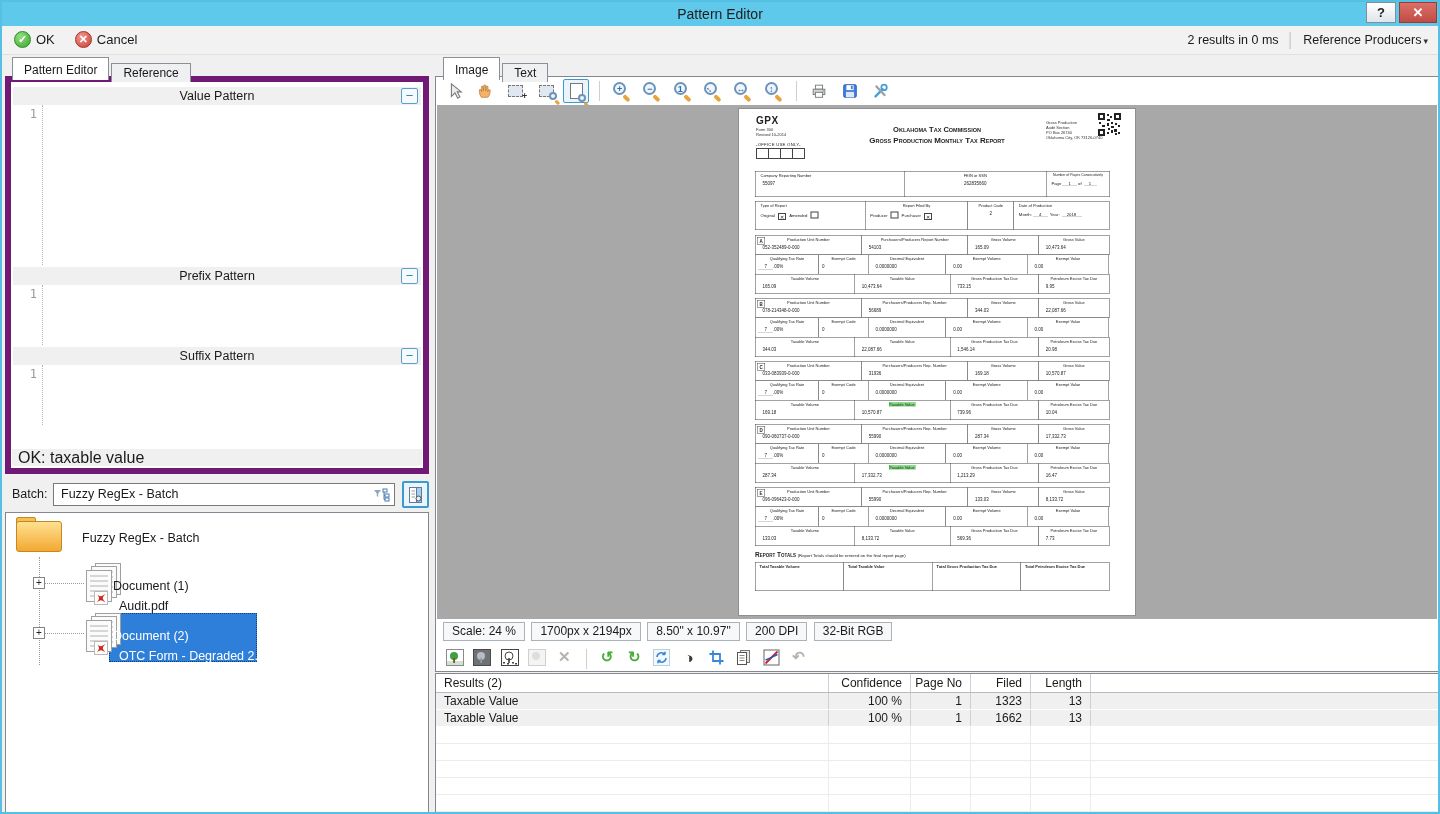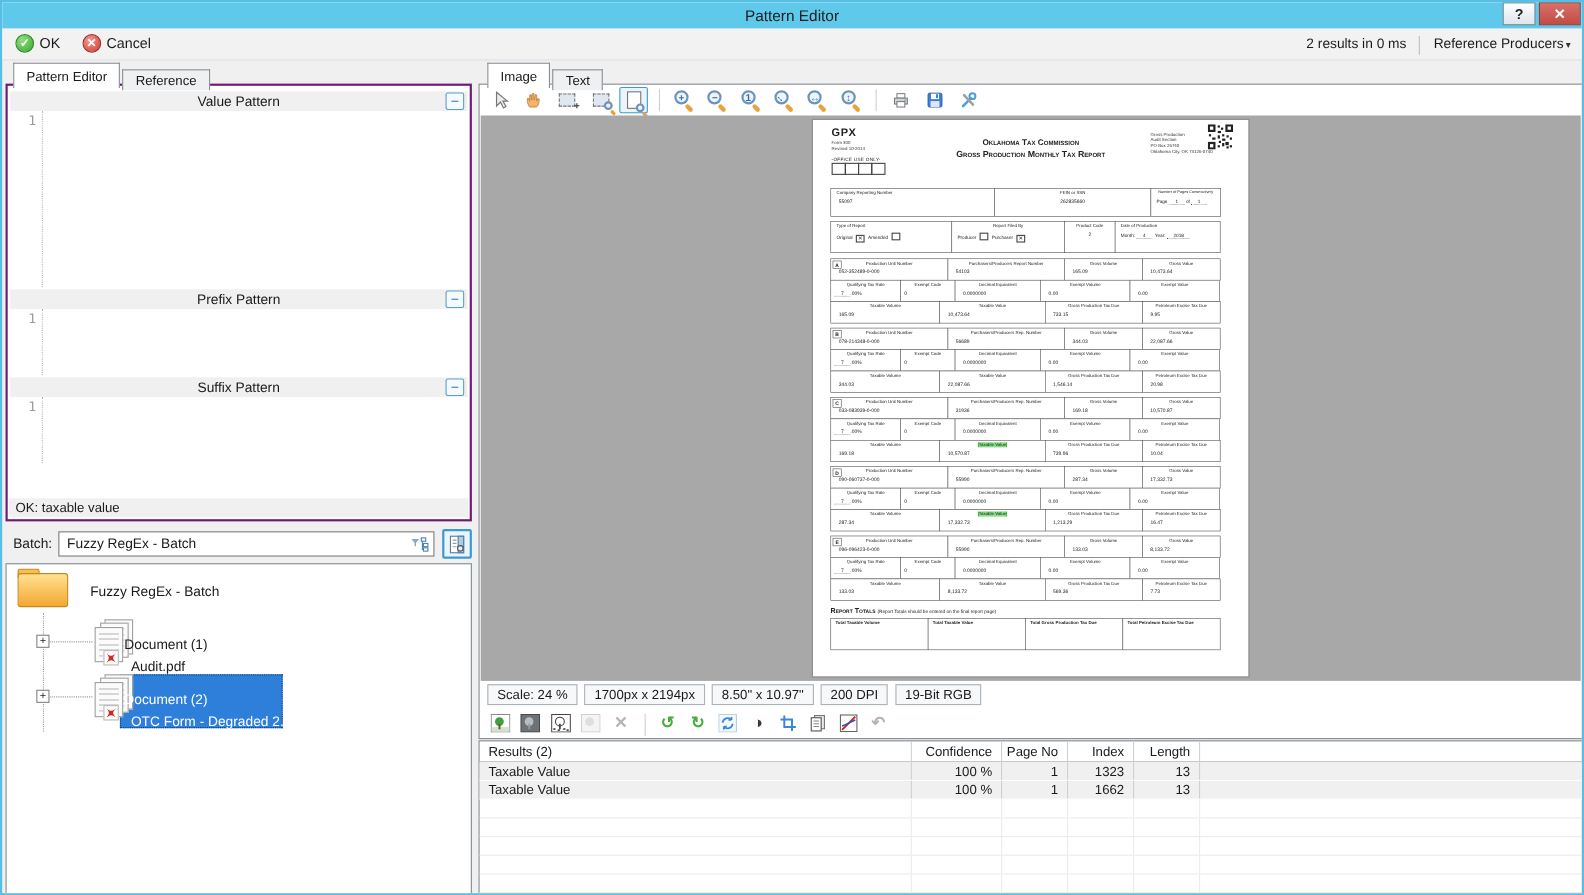--- a/index.html
+++ b/index.html
@@ -23,27 +23,27 @@
   .cir-ok{background:radial-gradient(circle at 35% 30%, #8fe07e, #3aa62e); border:1px solid #2c8a24;}
   .cir-cancel{background:radial-gradient(circle at 35% 30%, #f09890, #cc3f33); border:1px solid #a33027;}
   .mt-right{position:absolute; right:10px; top:3px; height:22px; display:flex; align-items:center; gap:8px; font-size:12.5px;}
   .pipe{color:#c0c0c0; font-size:14px;}
   .dd-arrow{font-size:9px; color:#333; margin-left:2px;}
   
   .tabstrip{position:absolute; top:55px; height:20px; z-index:3;}
   .tab{display:inline-block; padding:2px 11px 2px; border:1px solid #8a8f98; border-bottom:none; background:#eef0f1; margin-right:2px; position:relative; top:3px; font-size:12px;}
   .tab.active{background:#fff; top:0; padding:5px 11px 3px; z-index:4;}
   
-  .left-box{position:absolute; left:3px; top:74px; width:424px; height:398px; background:#fff; border:2px solid #701a75; z-index:2;}
+  .left-box{position:absolute; left:3px; top:74px; width:424px; height:398px; background:#fff; border:6px solid #701a75; z-index:2;}
   .phdr{position:absolute; left:2px; right:2px; height:18px; background:#f0f0f0; display:flex; align-items:center; justify-content:center; font-size:12.5px;}
   .minusbtn{position:absolute; right:3px; top:1px; width:17px; height:16px; background:#f4fafe; border:1px solid #5a9fc6; color:#2d7fb0; font-size:13px; line-height:14px; text-align:center; border-radius:2px;}
   .editor{position:absolute; left:2px; right:2px; display:flex; font-family:"DejaVu Sans Mono", monospace; font-size:12px;}
   .lncol{width:30px; text-align:right; padding:2px 5px 0 0; color:#9a9a9a; border-right:1px dotted #b8b8b8;}
   .codecol{padding:2px 0 0 4px; color:#111;}
-  .lstatus{position:absolute; left:1px; right:1px; bottom:2px; height:17px; background:#f0f0f0; line-height:17px; padding-left:6px; font-size:12px;margin-top:40px;}
+  .lstatus{position:absolute; left:1px; right:1px; bottom:2px; height:17px; background:#f0f0f0; line-height:17px; padding-left:6px; font-size:16px;margin-top:40px;}
   
   .batch-row{position:absolute; left:3px; top:479px; width:424px; height:28px;}
   .batch-label{position:absolute; left:7px; top:6px; font-size:12.5px;}
   .combo{position:absolute; left:48px; top:2px; width:342px; height:23px; background:#fff; border:1px solid #7a7a7a; line-height:21px; padding-left:7px; font-size:12.5px;}
   .combo-icon{position:absolute; right:4px; top:3px;}
   .docbtn{position:absolute; right:0px; top:0px; width:27px; height:27px; background:#eaf4fb; border:2px solid #3d9ad1; border-radius:2px; display:flex; align-items:center; justify-content:center;}
   
   .tree-box{position:absolute; left:3px; top:510px; width:424px; height:301px; background:#fff; border:1px solid #828790; overflow:hidden;}
   .folder{position:absolute; left:10px; top:4px; width:46px; height:36px;}
   .folder .back{position:absolute; left:0; top:4px; width:46px; height:31px; background:linear-gradient(#ffe191,#f3a832); border:1px solid #c8861f; border-radius:3px;}
@@ -785,21 +785,21 @@
           </div>
         </div>
       </div>
     </div>
 
     <div class="scalebar">
       <span class="seg">Scale: 24 %</span>
       <span class="seg">1700px x 2194px</span>
       <span class="seg">8.50" x 10.97"</span>
       <span class="seg">200 DPI</span>
-      <span class="seg">19-Bit RGB</span>
+      <span class="seg">32-Bit RGB</span>
     </div>
 
     <div class="toolbar2">
       <span class="t2btn">
           <svg width="18" height="17" viewBox="0 0 18 17">
             <rect x="0.5" y="0.5" width="17" height="16" fill="#fff" stroke="#8a8a8a"></rect>
             <rect x="1" y="12" width="16" height="4" fill="#cfe3cf"></rect>
             <circle cx="8" cy="7" r="4" fill="#3fa03f"></circle>
             <rect x="7.2" y="9" width="1.8" height="5" fill="#7a5230"></rect>
           </svg>
@@ -863,21 +863,21 @@
         </span>
       <span class="t2btn g-gray">↶</span>
     </div>
   </div>
 
   <div class="results">
     <div class="rrow rhead">
       <span class="rname">Results (2)</span>
       <span class="rc">Confidence</span>
       <span class="rc w60">Page No</span>
-      <span class="rc w60">Index</span>
+      <span class="rc w60">Filed</span>
       <span class="rc w60">Length</span>
       <span class="rtrail"></span>
     </div>
     <div class="rrow data">
       <span class="rname">Taxable Value</span>
       <span class="rc">100 %</span>
       <span class="rc w60">1</span>
       <span class="rc w60">1323</span>
       <span class="rc w60">13</span>
       <span class="rtrail"></span>

